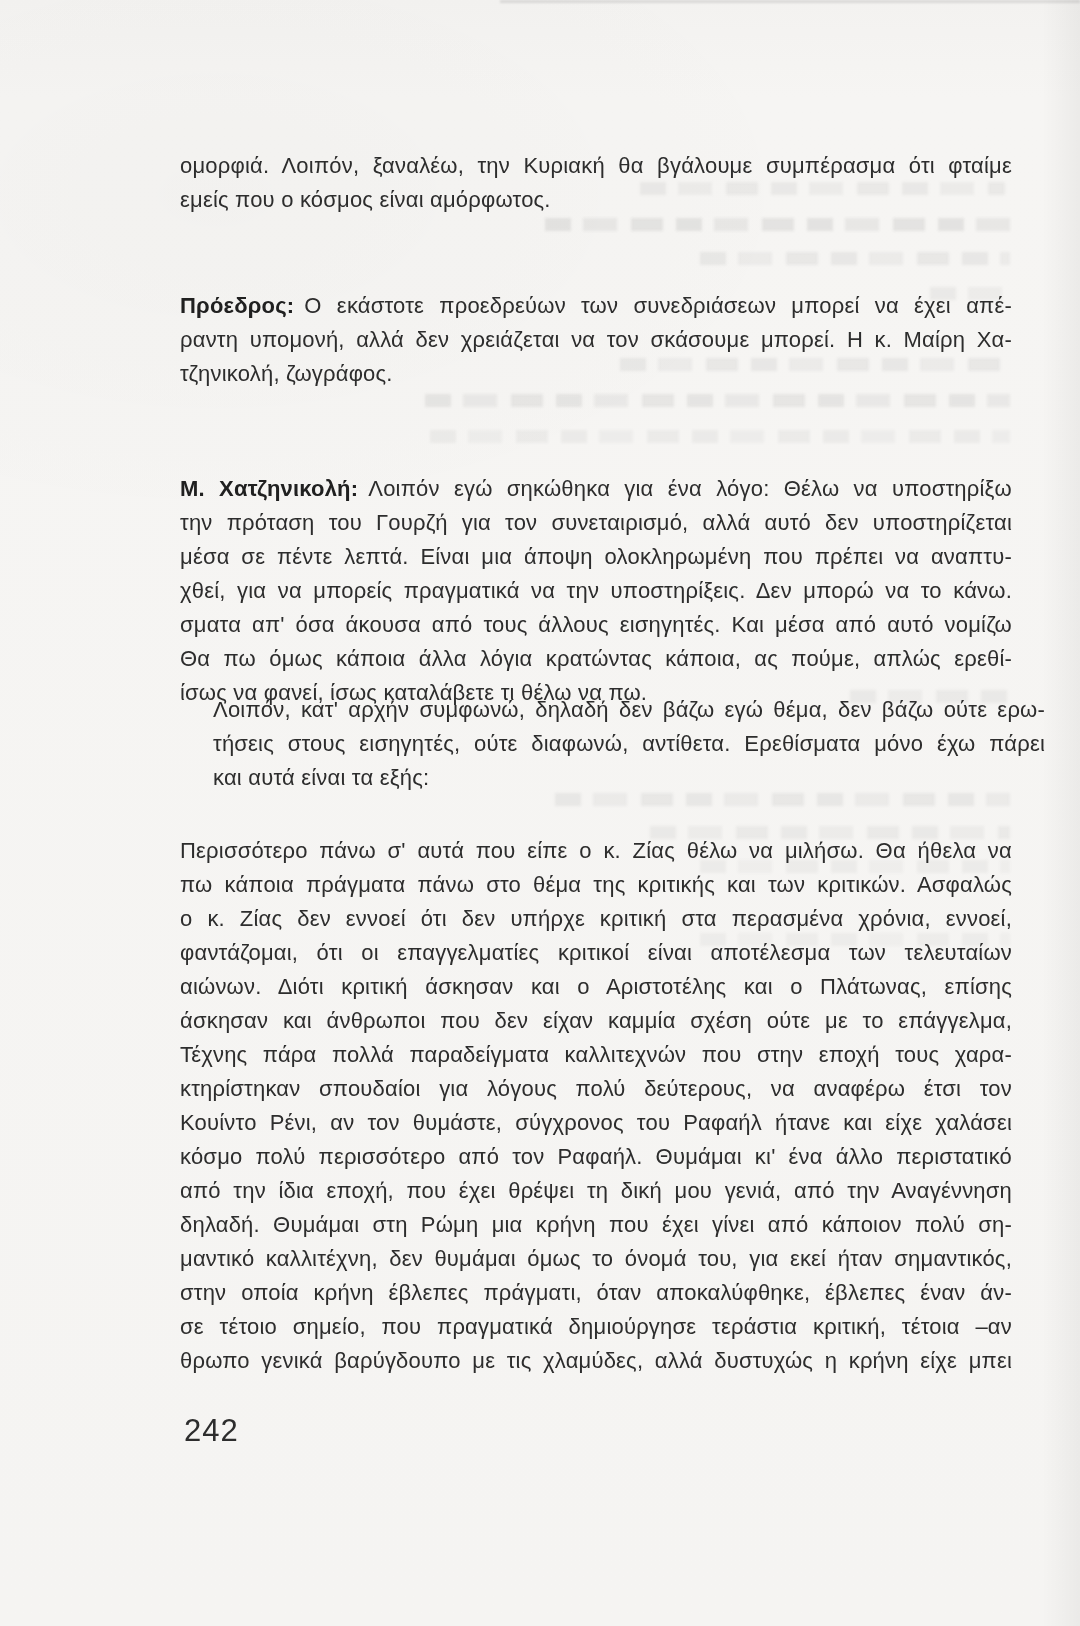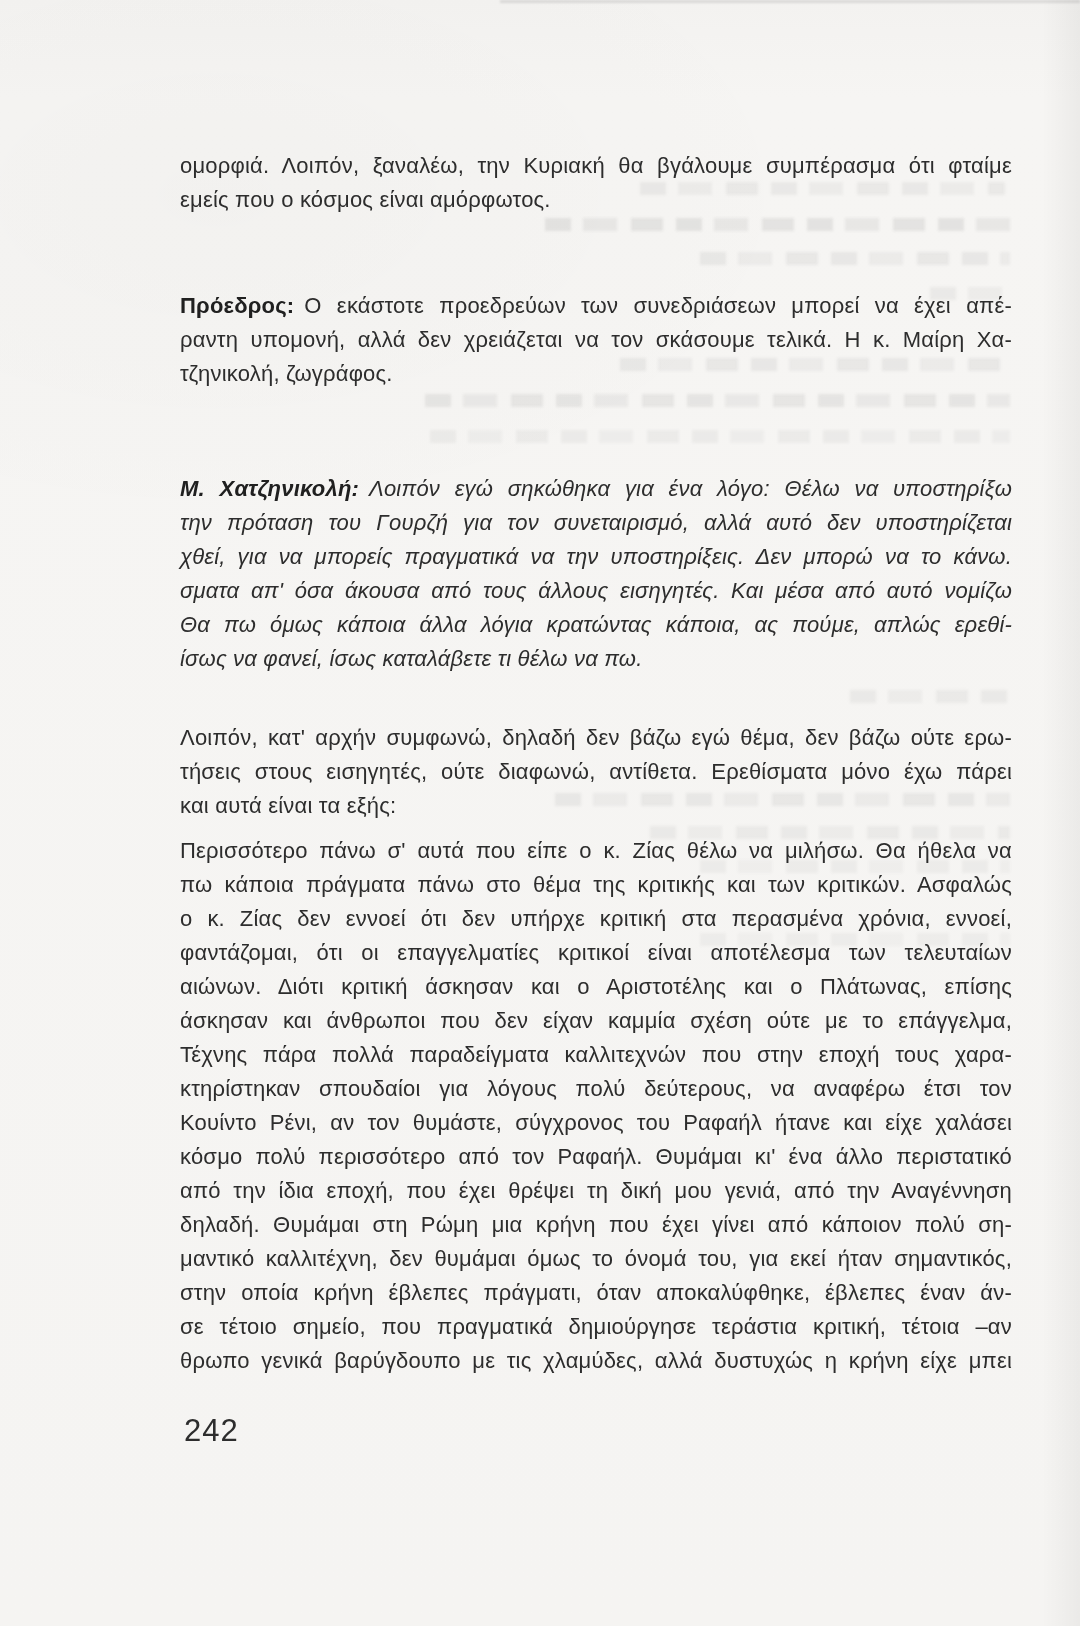--- a/index.html
+++ b/index.html
@@ -60,22 +60,22 @@
     letter-spacing: 0.2px;
   }
   .para {
     position: absolute;
     left: 0;
     width: 832px;
     margin: 0;
   }
   .para-0 { top: 149px; }
   .para-1 { top: 289px; }
-  .para-2 { top: 472px; font-style: italic; }
-  .para-3 { top: 721px; }
+  .para-2 { top: 472px; }
+  .para-3 { top: 693px; margin-left: 33px; }
   .para-4 { top: 834px; }
   .line {
     display: block;
     text-align: justify;
     text-align-last: justify;
     white-space: nowrap;
   }
   .line.last {
     text-align: right;
     text-align-last: left;
@@ -116,26 +116,27 @@
   <div class="bleed" style="left:700px; top:860px; width:310px; opacity:.40;"></div>
   <div class="bleed" style="left:700px; top:933px; width:310px; opacity:.35;"></div>
 
   <main class="text-block" id="paragraphs">
       <p class="para para-0">
         <span class="line">ομορφιά. Λοιπόν, ξαναλέω, την Κυριακή θα βγάλουμε συμπέρασμα ότι φταίμε</span>
         <span class="line last">εμείς που ο κόσμος είναι αμόρφωτος.</span>
       </p>
       <p class="para para-1">
         <span class="line"><b class="speaker">Πρόεδρος:</b>Ο εκάστοτε προεδρεύων των συνεδριάσεων μπορεί να έχει απέ-</span>
-        <span class="line">ραντη υπομονή, αλλά δεν χρειάζεται να τον σκάσουμε τελικά. Η κ. Μαίρη Χα-</span>
+        <span class="line">ραντη υπομονή, αλλά δεν χρειάζεται να τον σκάσουμε μπορεί. Η κ. Μαίρη Χα-</span>
         <span class="line last">τζηνικολή, ζωγράφος.</span>
       </p>
       <p class="para para-2">
         <span class="line"><b class="speaker">Μ. Χατζηνικολή:</b>Λοιπόν εγώ σηκώθηκα για ένα λόγο: Θέλω να υποστηρίξω</span>
         <span class="line">την πρόταση του Γουρζή για τον συνεταιρισμό, αλλά αυτό δεν υποστηρίζεται</span>
+        <span class="line">μέσα σε πέντε λεπτά. Είναι μια άποψη ολοκληρωμένη που πρέπει να αναπτυ-</span>
         <span class="line">χθεί, για να μπορείς πραγματικά να την υποστηρίξεις. Δεν μπορώ να το κάνω.</span>
         <span class="line">σματα απ' όσα άκουσα από τους άλλους εισηγητές. Και μέσα από αυτό νομίζω</span>
         <span class="line">Θα πω όμως κάποια άλλα λόγια κρατώντας κάποια, ας πούμε, απλώς ερεθί-</span>
         <span class="line last">ίσως να φανεί, ίσως καταλάβετε τι θέλω να πω.</span>
       </p>
       <p class="para para-3">
         <span class="line">Λοιπόν, κατ' αρχήν συμφωνώ, δηλαδή δεν βάζω εγώ θέμα, δεν βάζω ούτε ερω-</span>
         <span class="line">τήσεις στους εισηγητές, ούτε διαφωνώ, αντίθετα. Ερεθίσματα μόνο έχω πάρει</span>
         <span class="line last">και αυτά είναι τα εξής:</span>
       </p>

